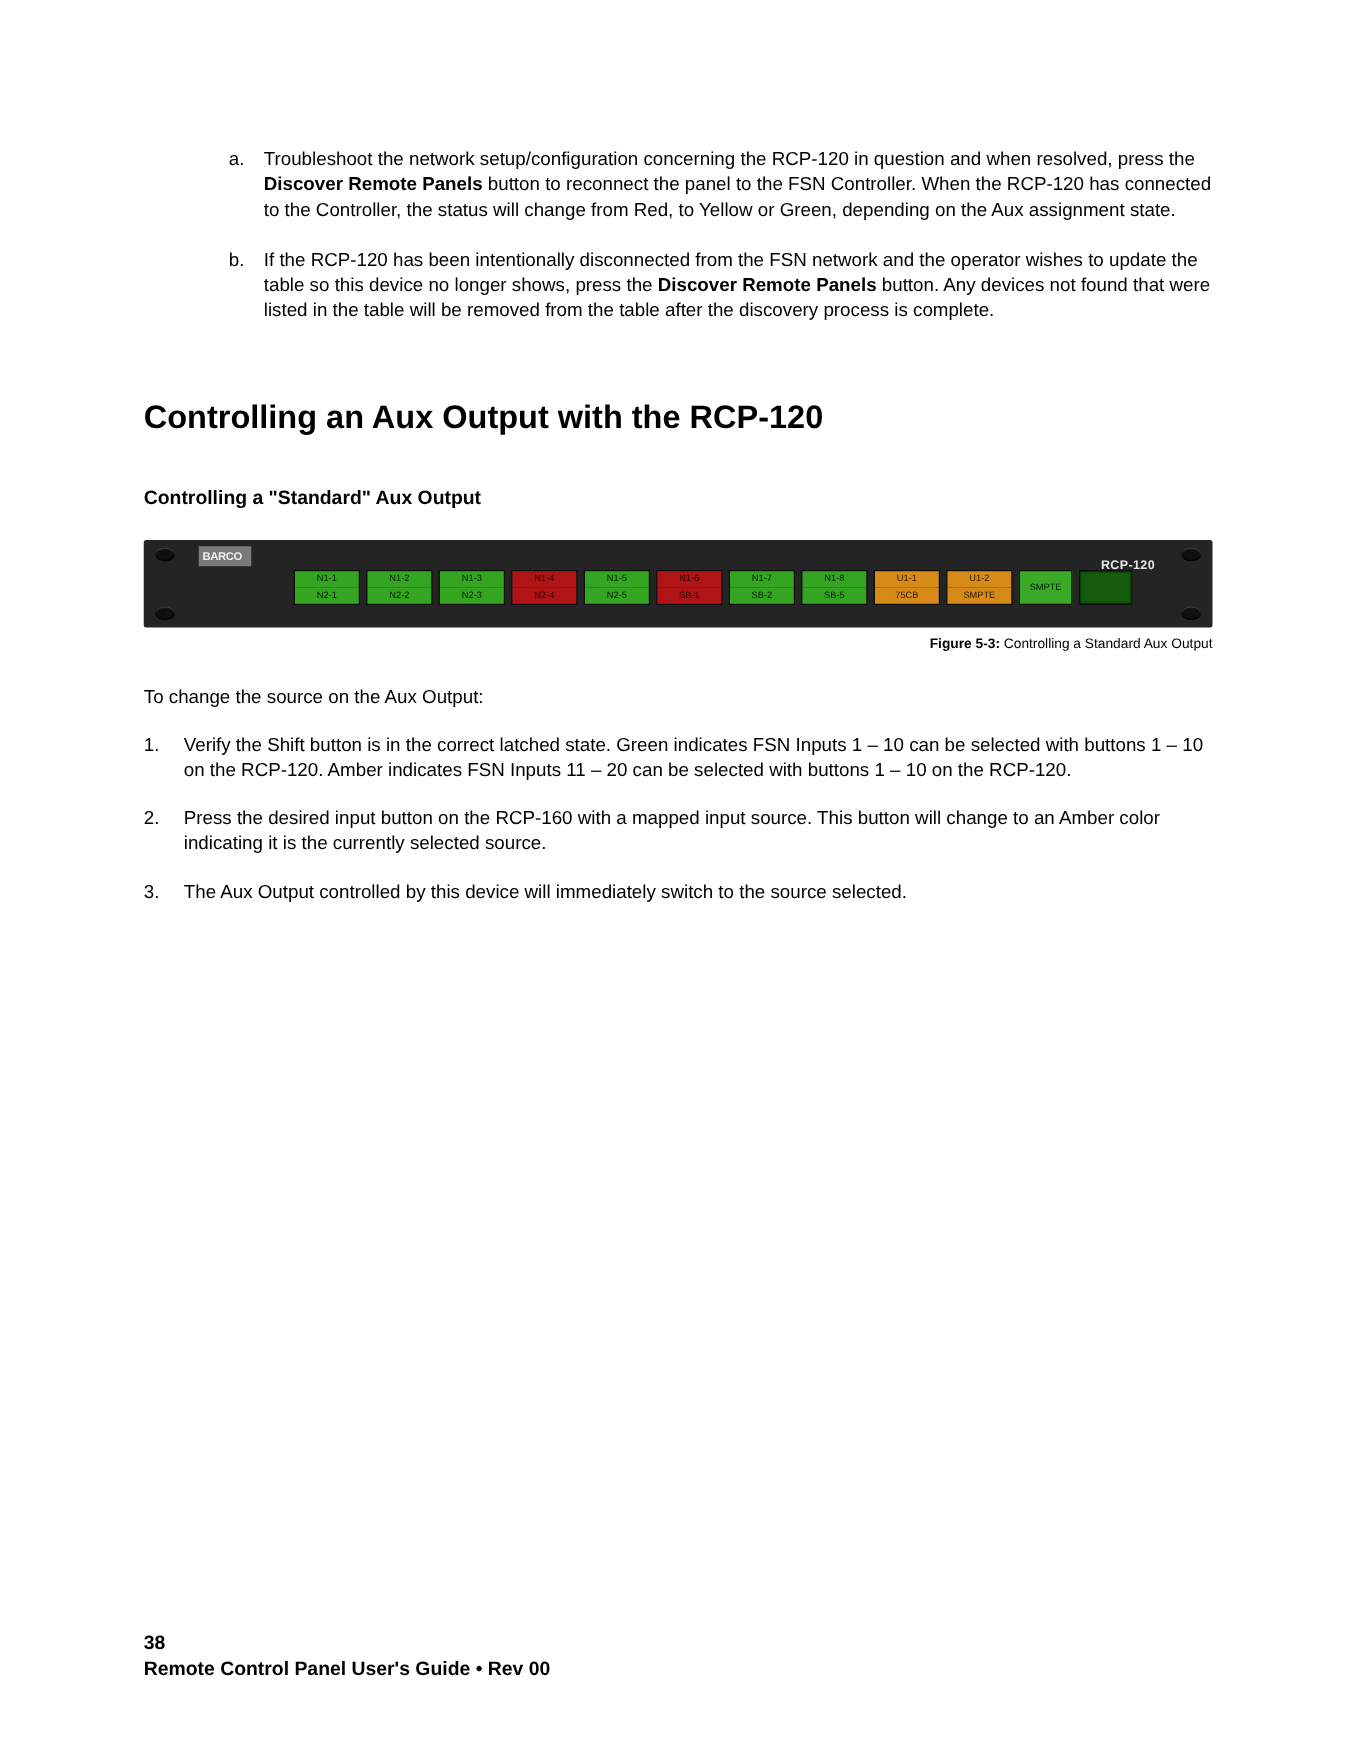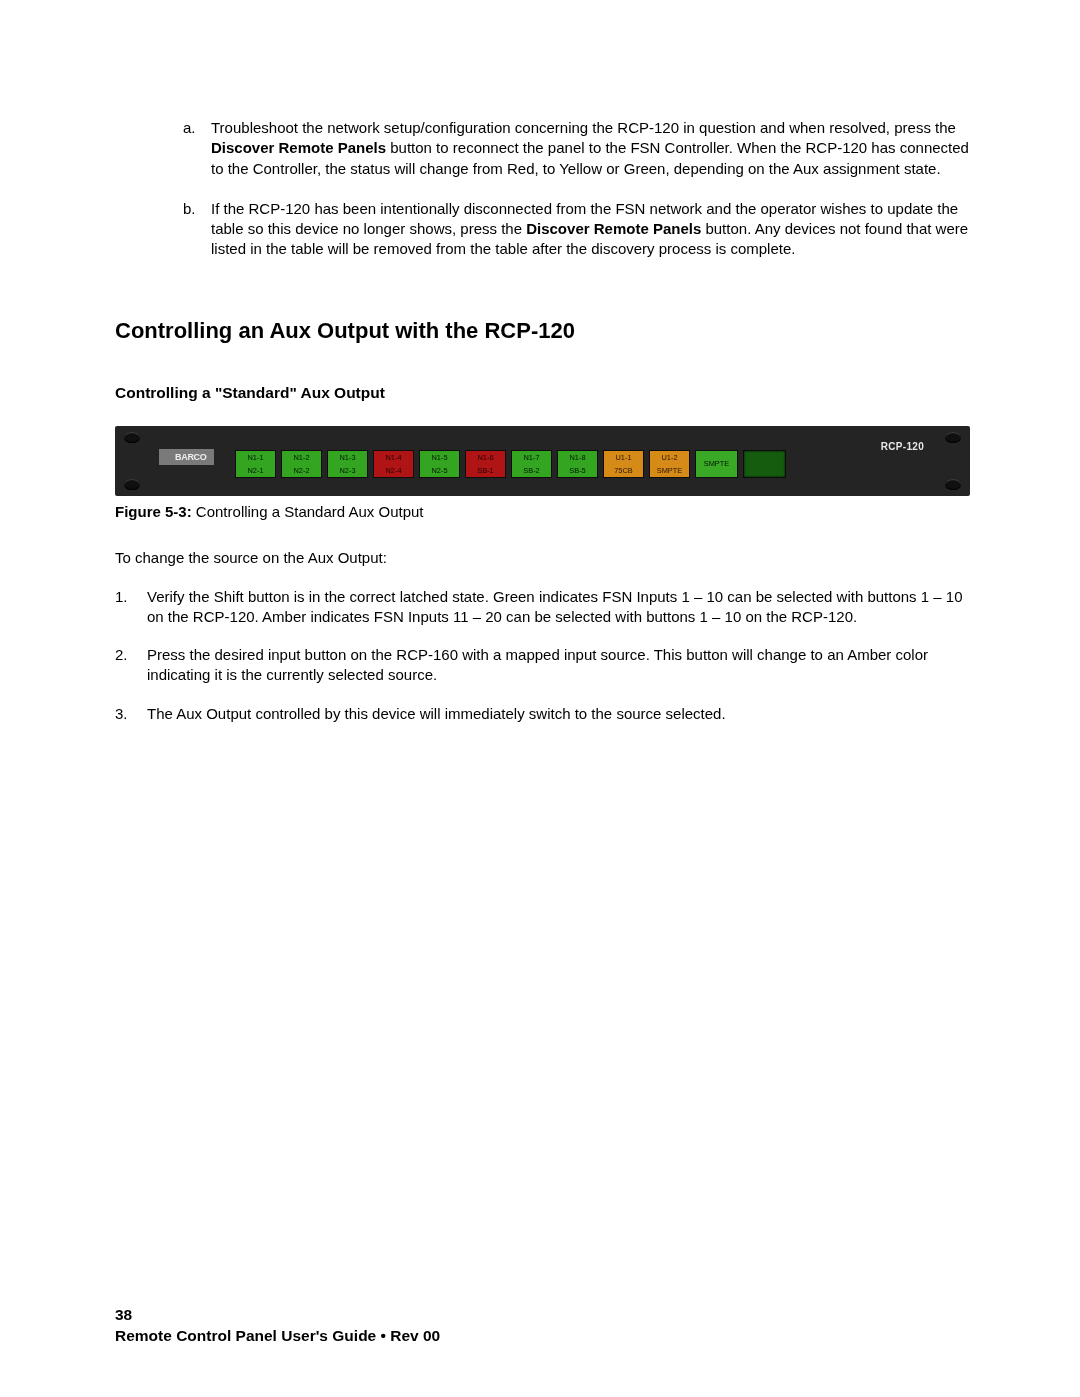--- a/index.html
+++ b/index.html
@@ -23,21 +23,21 @@
   }
   .letter-item {
     margin-bottom: 20px;
     display: flex;
     gap: 6px;
   }
   .letter-marker {
     flex: 0 0 22px;
   }
   .h2 {
-    font-size: 22px;
+    font-size: 26px;
     font-weight: bold;
     margin: 56px 0 38px 0;
   }
   .h3 {
     font-size: 15.5px;
     font-weight: bold;
     margin: 0 0 22px 0;
   }
   .para {
     margin: 0 0 18px 0;
@@ -57,44 +57,44 @@
   .screw {
     width: 16px; height: 11px; background: #101010; border-radius: 50%;
     position: absolute;
     box-shadow: inset 0 -1px 1px #000, inset 0 1px 1px #444;
   }
   .screw.tl { top: 6px; left: 9px; }
   .screw.bl { bottom: 6px; left: 9px; }
   .screw.tr { top: 6px; right: 9px; }
   .screw.br { bottom: 6px; right: 9px; }
   .logo {
-    position: absolute; top: 23px; left: 44px;
+    position: absolute; top: 5px; left: 44px;
     background: #7a7a7a; color: #efefef;
     font-family: Arial, sans-serif;
     font-weight: bold; font-size: 9px;
-    padding: 2px 7px 2px 16px;
+    padding: 2px 7px 2px 3px;
     letter-spacing: -0.3px;
     text-align: center;
   }
   .model {
     position: absolute; right: 46px; top: 14px;
     color: #e6e6e6; font-size: 10px; font-weight: bold;
     font-family: Arial, sans-serif;
     letter-spacing: 0.3px;
   }
   .btn-row {
     position: absolute;
     left: 120px;
     top: 24px;
     display: flex;
     gap: 5px;
     align-items: stretch;
   }
   .pbtn {
-    width: 41px;
+    width: 53px;
     box-sizing: border-box;
     border: 1px solid #0d0d0d;
     display: flex; flex-direction: column;
     font-family: Arial, sans-serif;
     line-height: 1.05;
   }
   .pbtn .top, .pbtn .bot {
     flex: 1 1 50%;
     text-align: center;
     font-size: 7.4px;
@@ -111,22 +111,22 @@
     display: flex; align-items: center; justify-content: center;
     color: #001800;
   }
   .blank {
     width: 41px; height: 26px;
     background: #155c0f;
     border: 1px solid #0d0d0d;
     box-shadow: inset 0 0 2px #000;
   }
   .figcap {
-    text-align: left;
-    font-size: 15px;
+    text-align: right;
+    font-size: 11px;
     margin: 6px 0 26px 0;
   }
   .figcap b { font-weight: bold; }
   .num-list {
     margin: 0;
     padding-left: 0;
     counter-reset: num;
   }
   .num-item {
     display: flex;

